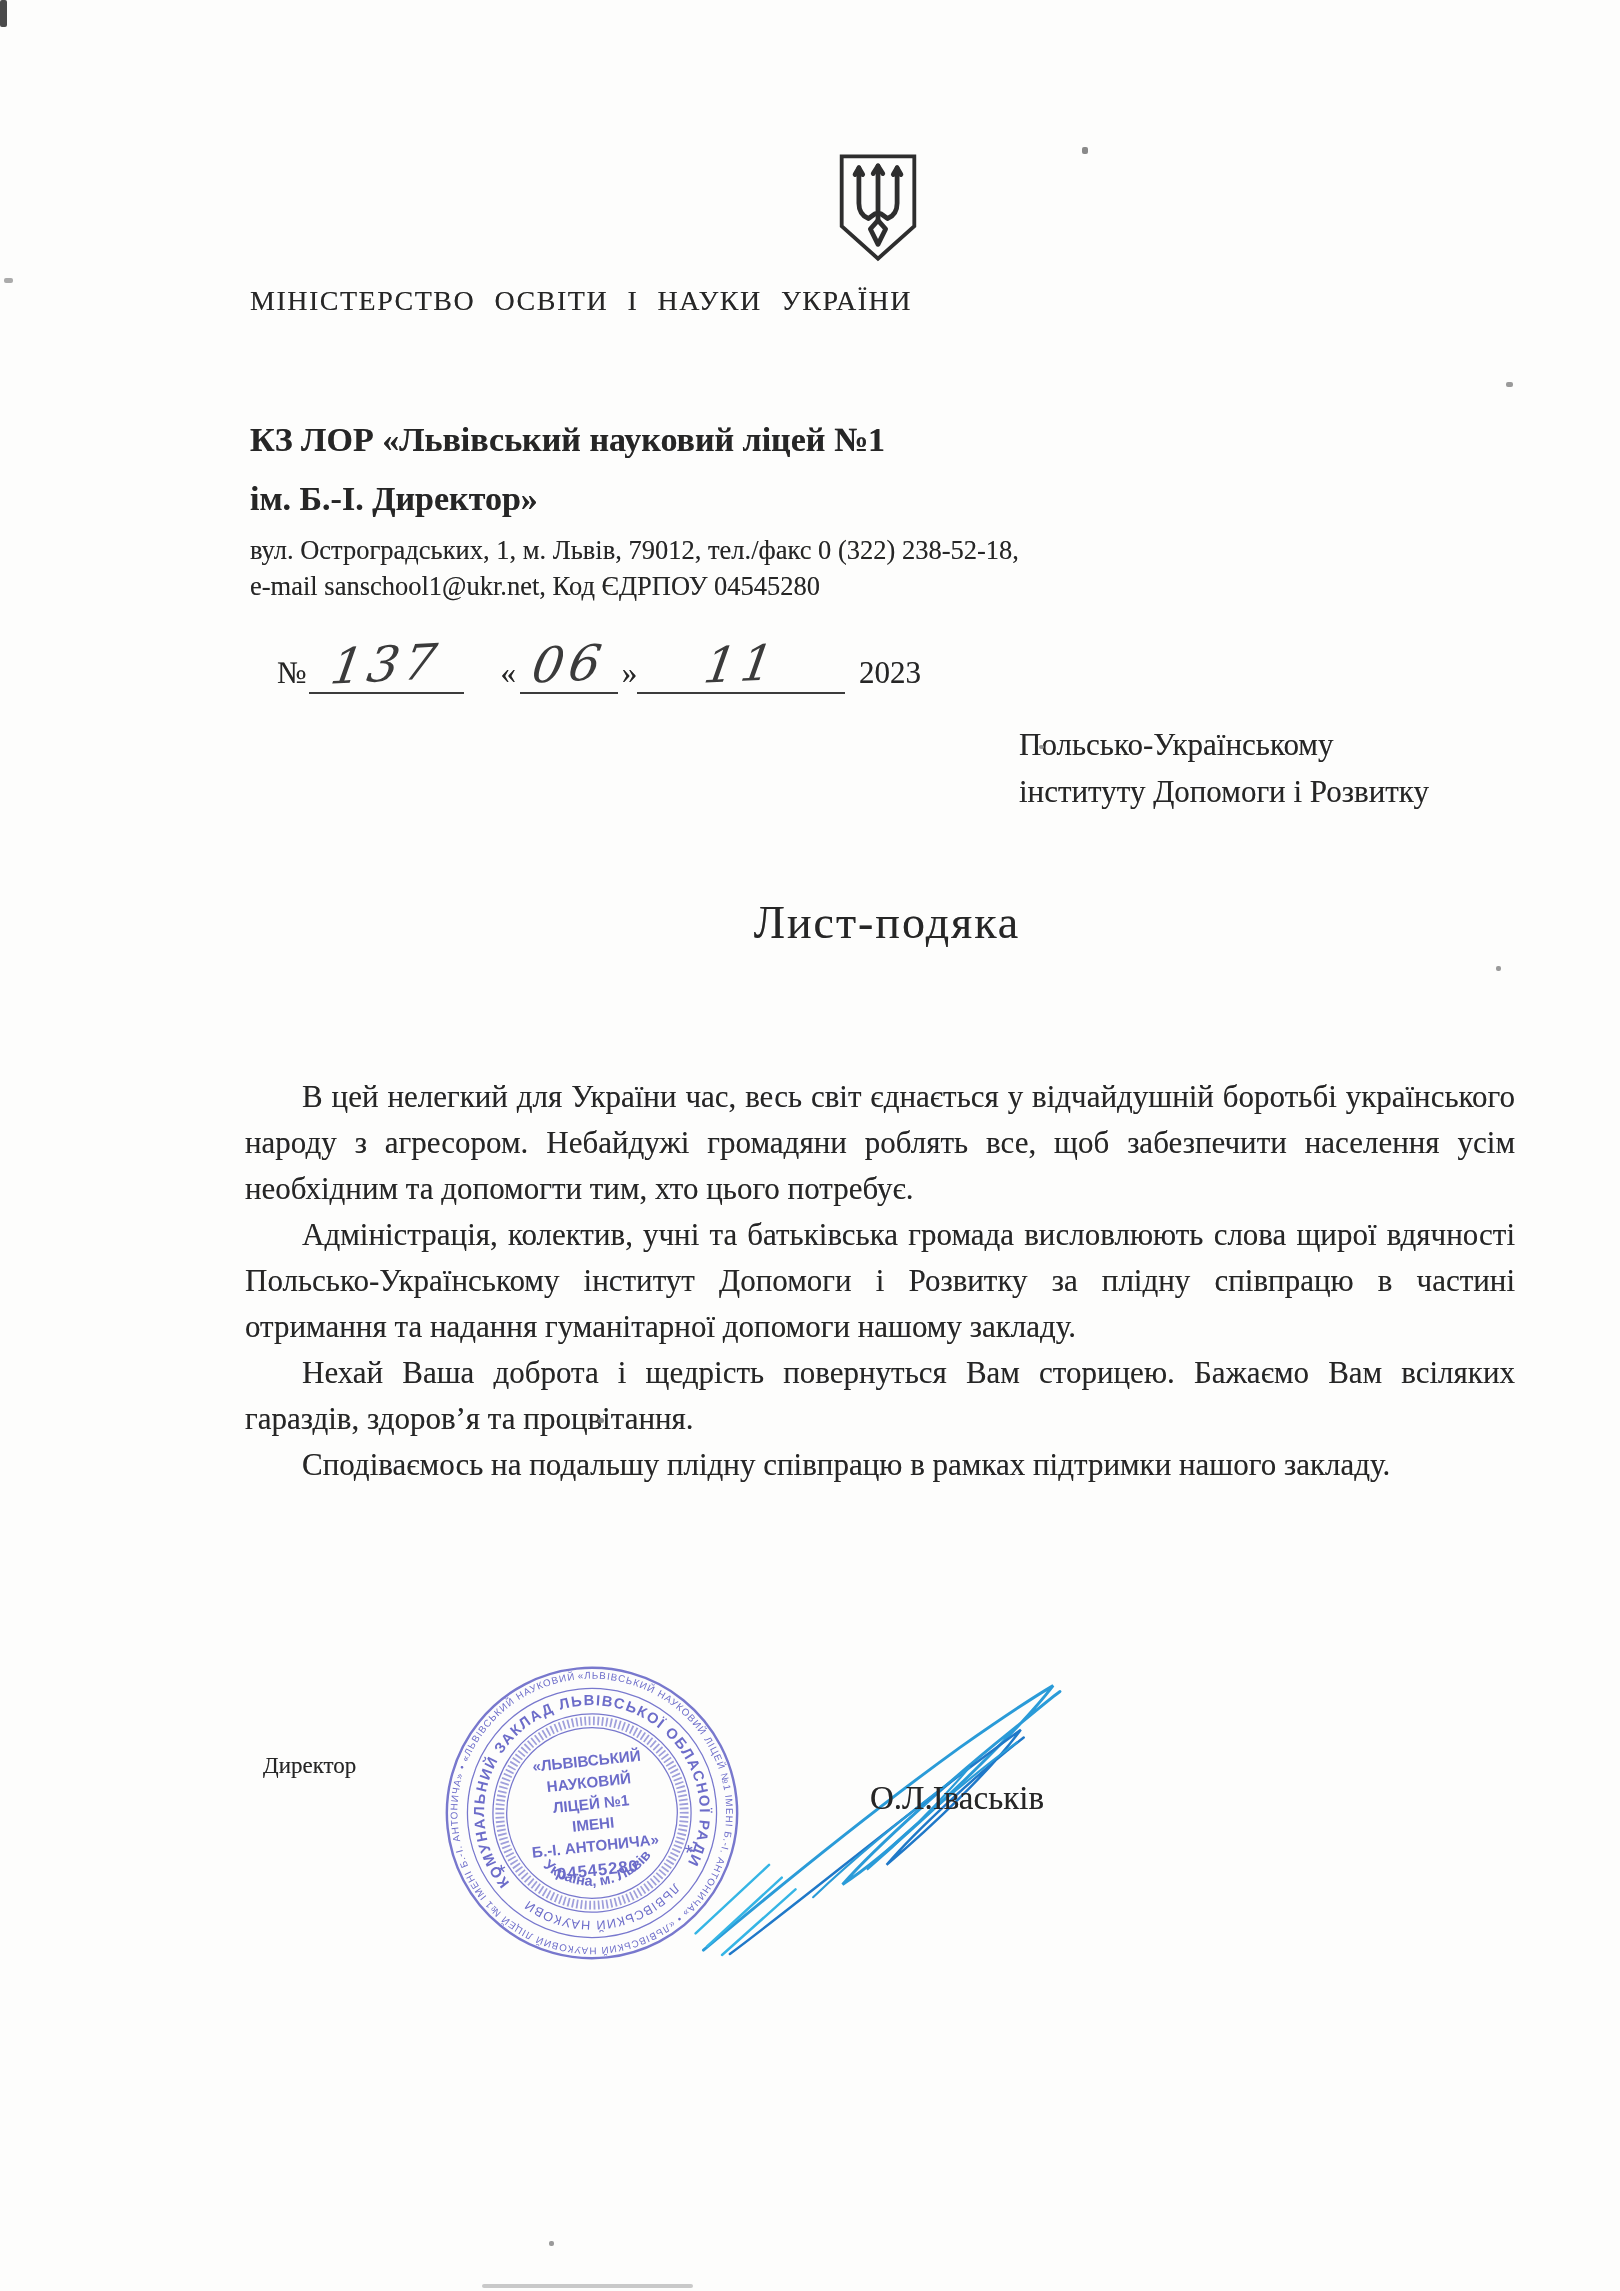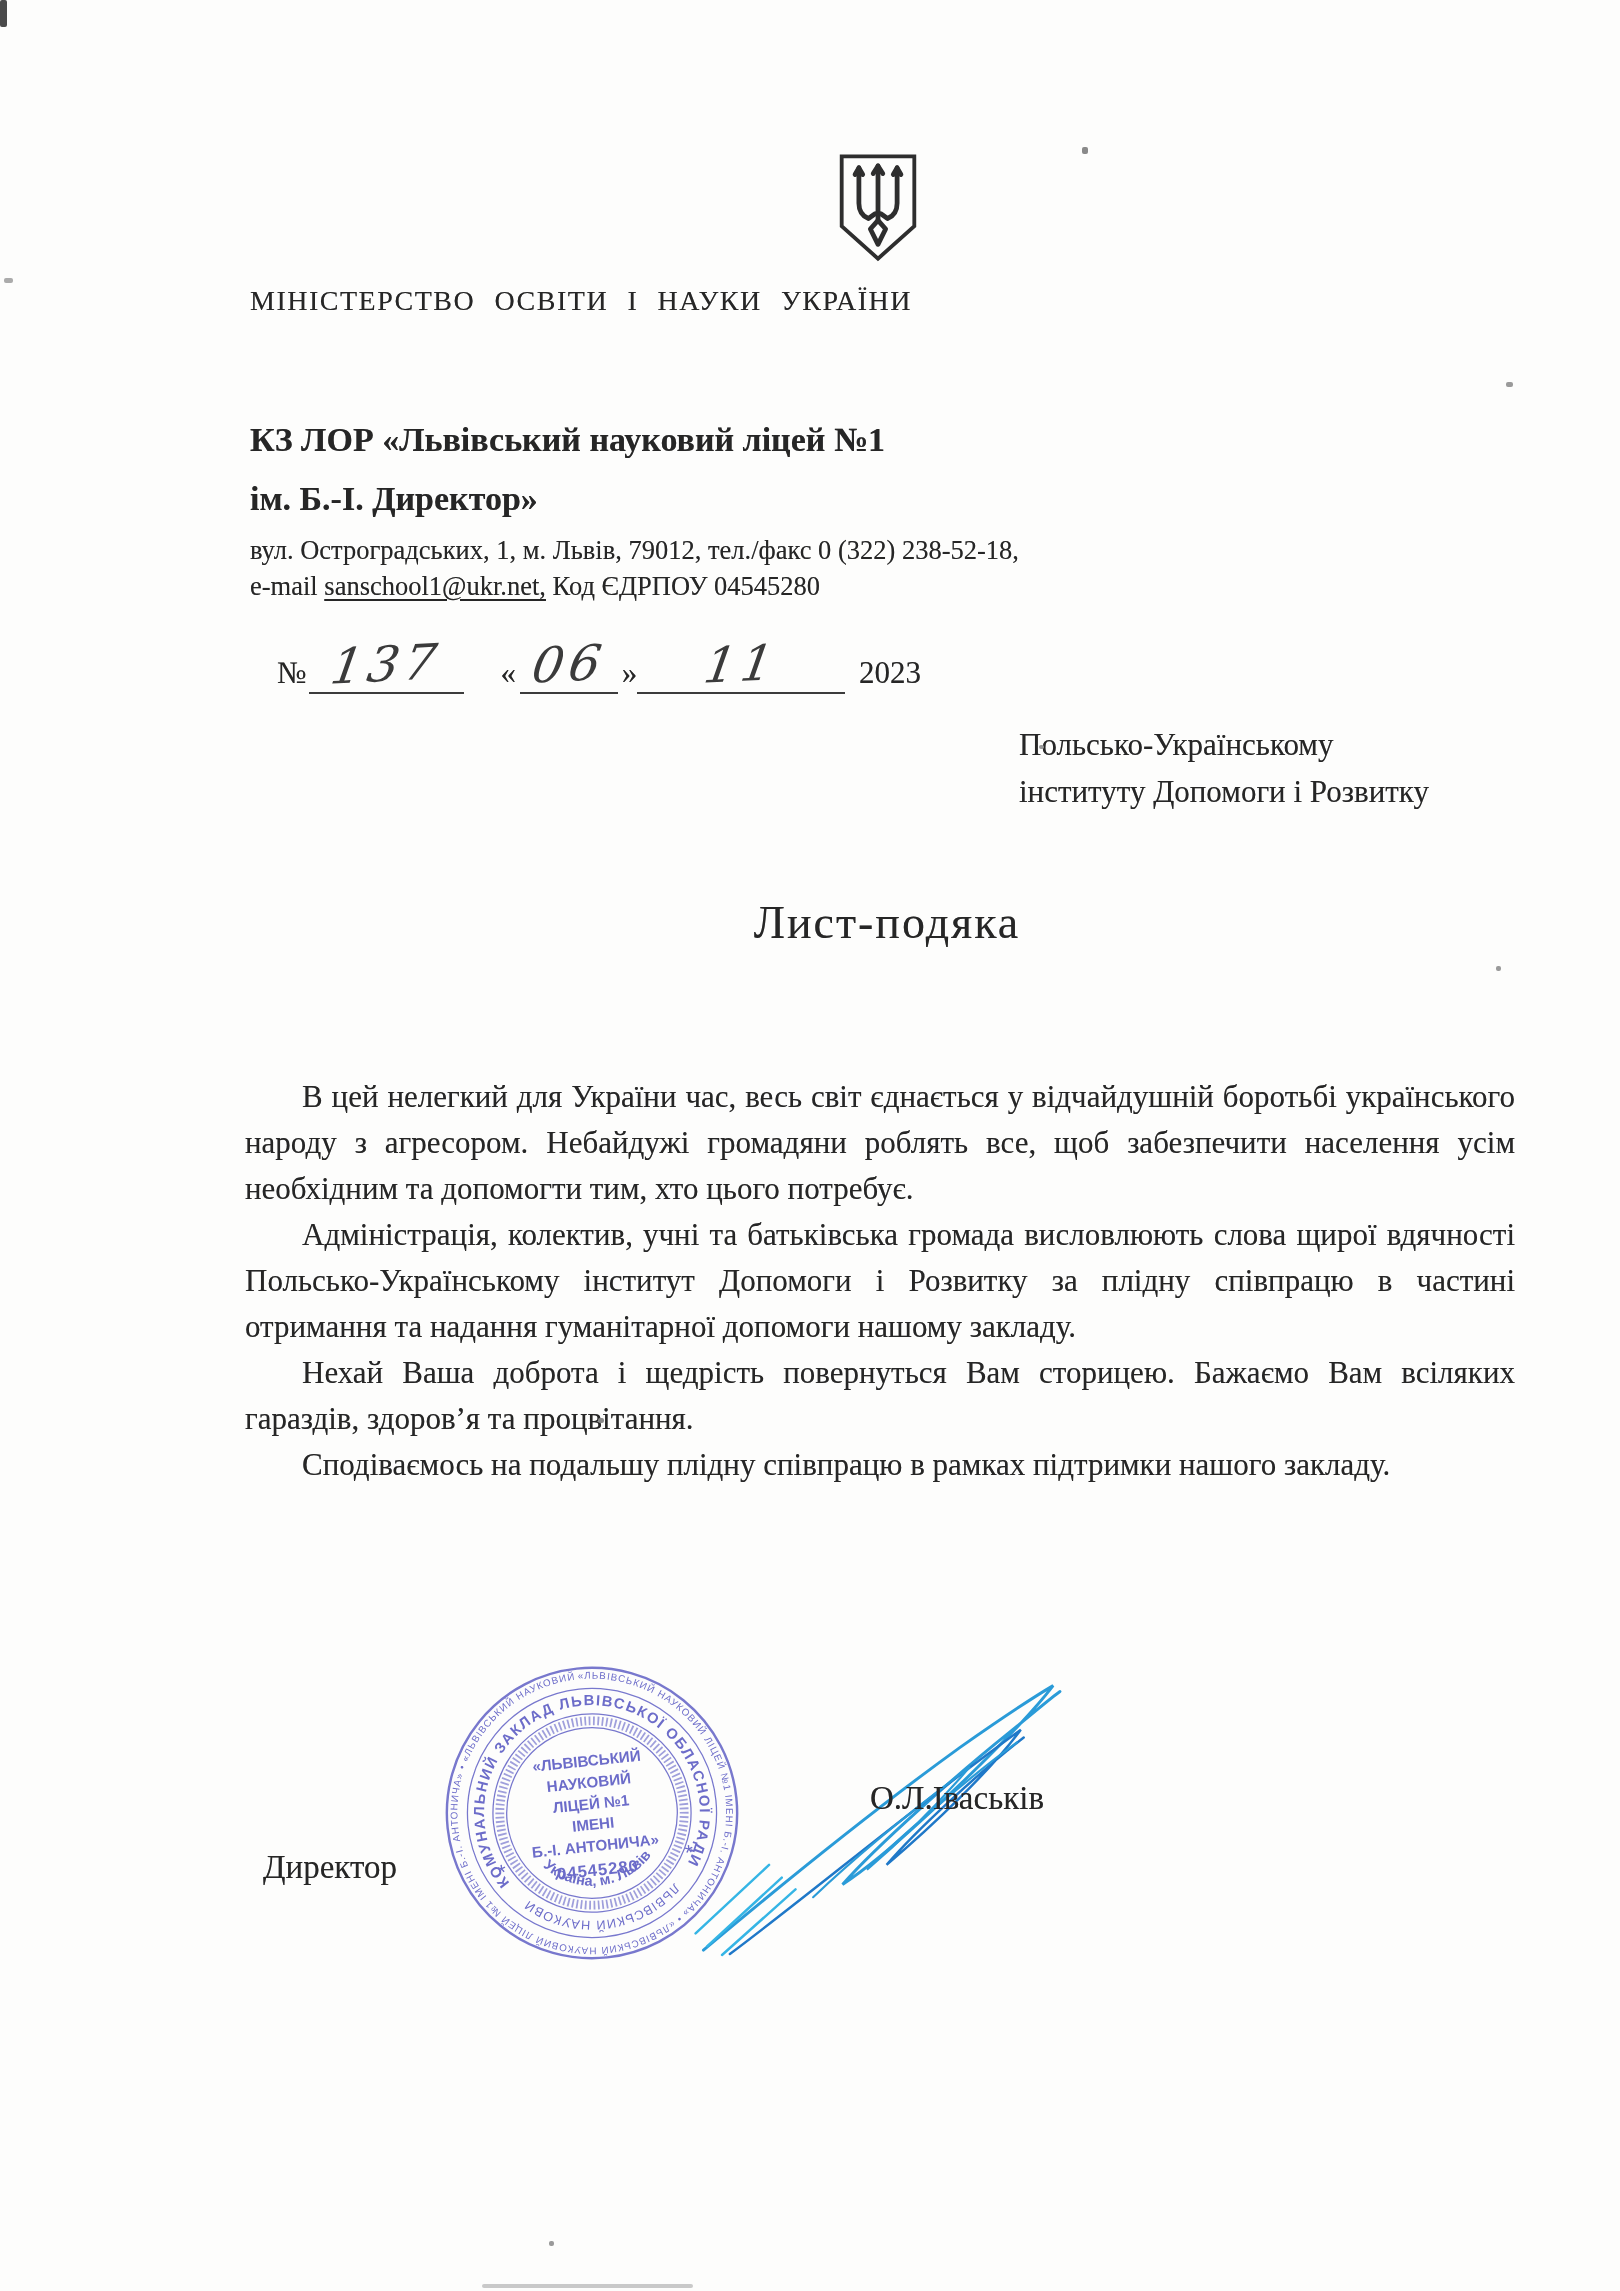--- a/index.html
+++ b/index.html
@@ -13,21 +13,21 @@
   .soft{text-shadow:0 0 0.6px rgba(60,60,60,.5);}
   
   .hdr{left:250px;width:1274px;white-space:nowrap;}
   .l-ministry{top:285px;font-size:28px;letter-spacing:1.5px;word-spacing:10.8px;}
   .l-depart{top:329px;font-size:32px;font-weight:bold;letter-spacing:2.5px;word-spacing:6.9px;}
   .l-admin{top:375px;font-size:28px;letter-spacing:0.5px;}
   .l-school1{top:421px;font-size:34px;font-weight:bold;}
   .l-school2{top:480px;font-size:34px;font-weight:bold;}
   .l-addr{top:535px;font-size:26.5px;}
   .l-mail{top:571px;font-size:26.5px;}
-  .u{text-decoration:underline;text-underline-offset:3.9px;}
+  .u{text-underline-offset:3.9px;}
   
   .refrow{left:277px;top:629px;display:flex;align-items:flex-end;height:65px;}
   .refrow .pr{font-size:31px;padding-bottom:2.9px;}
   .slot{border-bottom:2px solid #3c3c3c;text-align:center;overflow:visible;}
   .slot1{width:155px;margin-left:2px;}
   .slot2{width:98px;margin:0 3.9px;}
   .slot3{width:208px;margin-right:13.7px;}
   .hand{
     display:inline-block;font-family:"DejaVu Serif",serif;font-style:italic;
     font-size:49px;line-height:55px;color:#3b3b3b;letter-spacing:4.9px;
@@ -35,21 +35,21 @@
   }
   .gap18{width:37px;}
   
   .recipient{left:1019px;top:721px;width:456px;text-align:left;font-size:31px;line-height:47px;}
   
   .title{left:250px;top:896px;width:1274px;text-align:center;font-size:46px;letter-spacing:2px;}
   
   .bodytext{left:245px;top:1074px;width:1270px;font-size:31px;line-height:46px;text-align:justify;}
   .bodytext p{margin:0;text-indent:57px;}
   
-  .role{left:263px;top:1849px;font-size:33px;}
+  .role{left:263px;top:1753px;font-size:23px;}
   .name{left:870px;top:1780px;font-size:33px;}
   .stamp-wrap{left:439px;top:1660px;width:306px;height:306px;transform:rotate(-6deg);opacity:.9;}
   .sig-wrap{left:676px;top:1664px;width:431px;height:294px;}
   .speck{position:absolute;border-radius:2px;}
 </style>
 </head>
 <body>
 
 <div class="page">
 

